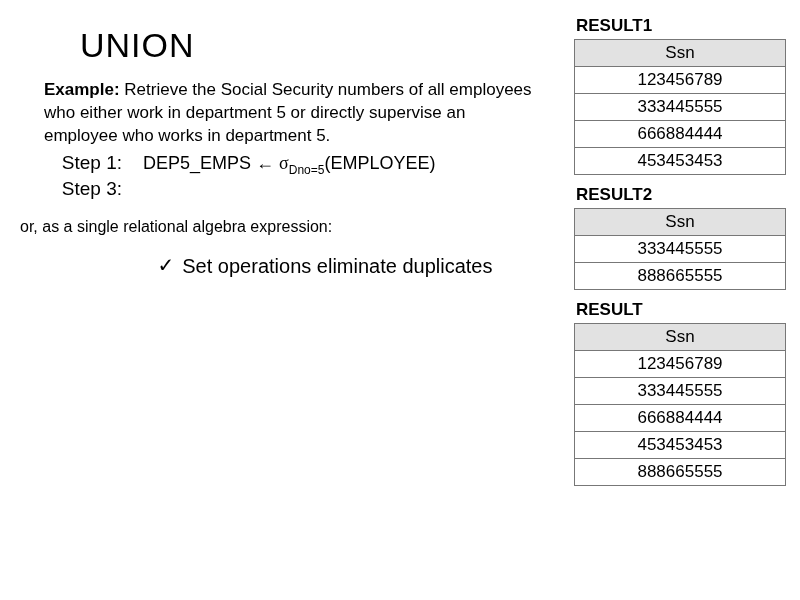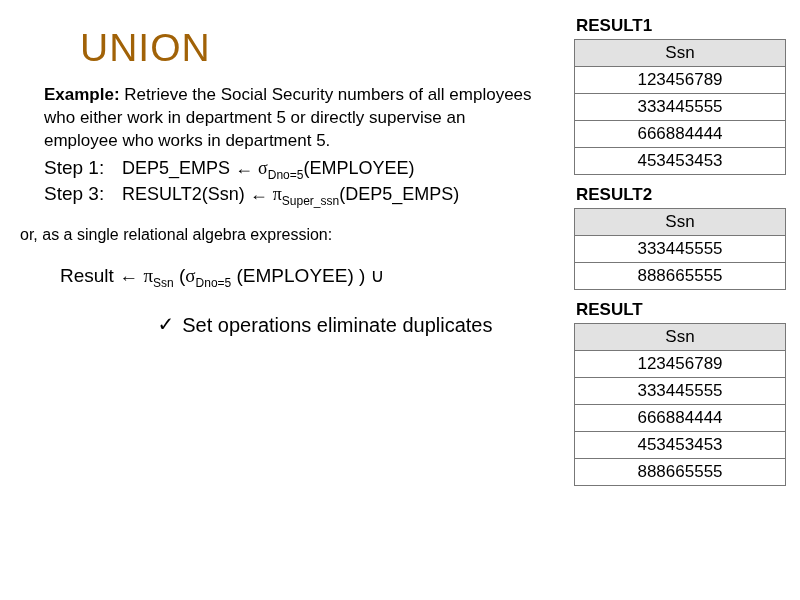--- a/index.html
+++ b/index.html
@@ -10,47 +10,48 @@
     color: #000;
     position: relative;
     overflow: hidden;
   }
   .main { display: flex; height: 100%; }
   .left { flex: 1; padding: 20px 10px 10px 20px; position: relative; }
   .right { width: 230px; padding: 12px 14px 10px 4px; }
 
   .title {
     font-family: "Trebuchet MS", Verdana, Arial, sans-serif;
-    font-size: 39px;
+    font-size: 34px;
     letter-spacing: 1px;
     margin: 6px 0 14px 60px;
-    color: #a16207;
+    color: #000000;
   }
 
   .example-block {
     font-family: Verdana, Arial, sans-serif;
     font-size: 17px;
     line-height: 1.35;
     margin: 0 20px 0 24px;
   }
   .example-label { font-weight: bold; }
 
   .steps {
     margin: 4px 0 4px 24px;
     font-size: 18px;
   }
-  .step-row { margin: 2px 0; display: flex; align-items: baseline; }
+  .step-row { margin: 2px 0; display: flex; align-items: baseline; text-align: right; }
   .step-label {
     font-family: Verdana, Arial, sans-serif;
     font-size: 19px;
     width: 78px;
   }
   .step-expr {
     font-family: Arial, sans-serif;
     font-size: 18px;
+    margin-left: 21px;
   }
   .op { font-family: "Times New Roman", serif; }
   .sub { font-size: 12px; vertical-align: sub; font-family: Arial, sans-serif; }
 
   .orline {
     font-family: Verdana, Arial, sans-serif;
     font-size: 16px;
     margin: 18px 0 14px 0px;
   }
 
@@ -116,34 +117,26 @@
       <div class="step-row">
         <span class="step-label">Step 1:</span>
         <span class="step-expr">
           <span>DEP5_EMPS</span>
           <span class="op">←</span>
           <span class="op">σ</span><span class="sub">Dno=5</span><span>(EMPLOYEE)</span>
         </span>
       </div>
       <div class="step-row">
         <span class="step-label">Step 3:</span>
-        <span class="step-expr">
-          <span>RESULT2(Ssn)</span>
-          <span class="op">←</span>
-          <span class="op">π</span><span class="sub">Super_ssn</span><span>(DEP5_EMPS)</span>
-        </span>
       </div>
     </div>
 
     <div class="orline">or, as a single relational algebra expression:</div>
 
     <div class="single-expr">
-      <span class="line">
-        <span>Result ← </span><span class="op">π</span><span class="sub">Ssn</span><span> (</span><span class="op">σ</span><span class="sub">Dno=5</span><span> (EMPLOYEE) ) ∪</span>
-      </span>
     </div>
 
     <div class="note">
       <span class="check">✓</span><span>Set operations eliminate duplicates</span>
     </div>
 
   </div>
 
   <div class="right">
 

